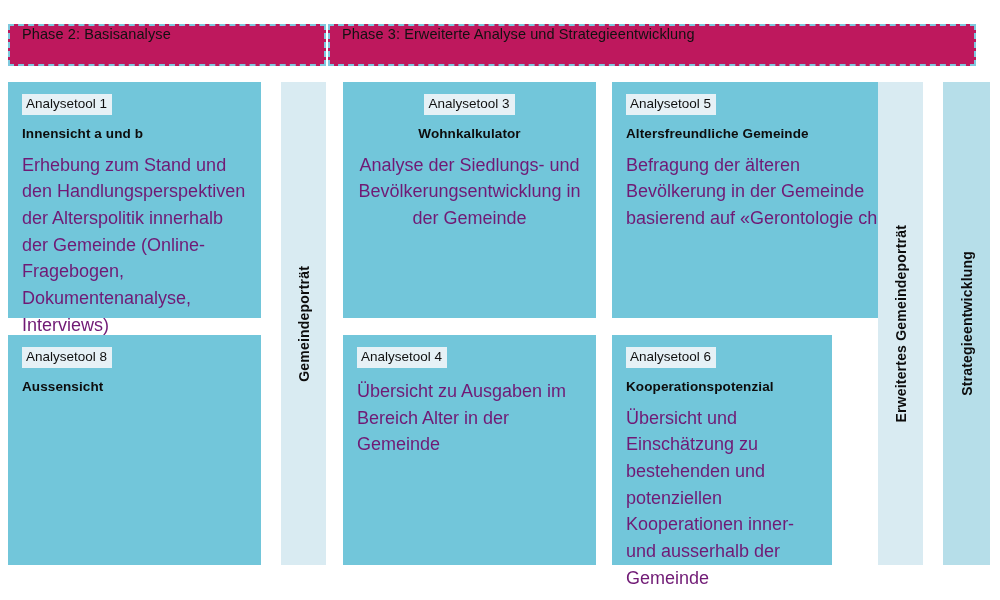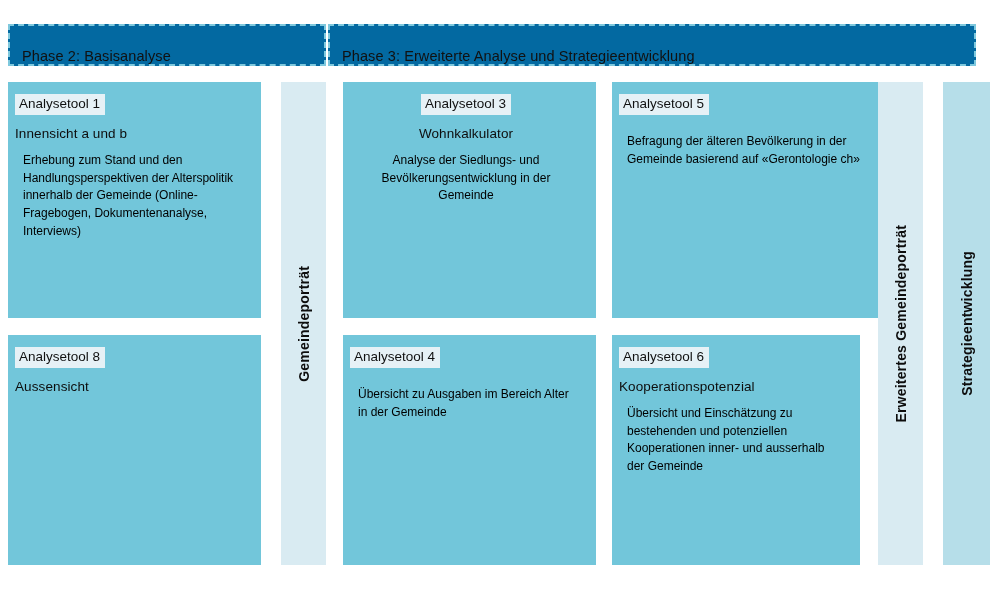--- a/index.html
+++ b/index.html
@@ -14,73 +14,73 @@
     font-family: "Liberation Sans", sans-serif;
     color: #1a1a1a;
     overflow: hidden;
   }
 
   
   .phase-header {
     position: absolute;
     box-sizing: border-box;
     border: 2px dashed #7ec8dd;
-    background: #0369a1;
+    background: #be185d;
     display: flex;
-    align-items: flex-end;
+    align-items: flex-start;
     padding-left: 12px;
   }
   .phase-header .phase-label {
     font-size: 14.5px;
     color: #111111;
     letter-spacing: 0.1px;
     white-space: nowrap;
   }
   #phase2 { left: 8px;   top: 24px; width: 318px; height: 42px; }
   #phase3 { left: 328px; top: 24px; width: 648px; height: 42px; }
 
   
   .tool-card {
     position: absolute;
     box-sizing: border-box;
     background: #72c6da;
-    padding: 12px 14px 14px 7px;
+    padding: 12px 14px 14px 14px;
   }
   .tool-badge {
     display: inline-block;
     background: #e6f1f6;
     color: #111111;
     font-size: 13.5px;
     line-height: 1.35;
     padding: 1px 5px 2px 4px;
     margin-bottom: 10px;
   }
   .tool-title {
     font-size: 13.5px;
-    font-weight: normal;
+    font-weight: bold;
     color: #0d0d0d;
     margin: 0 0 9px 0;
     line-height: 1.3;
     letter-spacing: 0.1px;
   }
   .tool-desc {
-    font-size: 12px;
+    font-size: 18px;
     line-height: 1.48;
-    color: #000000;
-    margin: 8px;
+    color: #701a75;
+    margin: 0;
     white-space: pre-line;
   }
 
   
   #tool1 { left: 8px;   top: 82px;  width: 253px; height: 236px; }
   #tool2 { left: 8px;   top: 335px; width: 253px; height: 230px; }
   #tool3 { left: 343px; top: 82px;  width: 253px; height: 236px; text-align: center; }
   #tool4 { left: 343px; top: 335px; width: 253px; height: 230px; }
   #tool5 { left: 612px; top: 82px;  width: 296px; height: 236px; }
-  #tool6 { left: 612px; top: 335px; width: 248px; height: 230px; }
+  #tool6 { left: 612px; top: 335px; width: 220px; height: 230px; }
 
   
   .vcolumn {
     position: absolute;
     display: flex;
     align-items: center;
     justify-content: center;
   }
   .vcolumn .vlabel {
     writing-mode: vertical-rl;
@@ -123,20 +123,21 @@
   <div class="tool-desc">Analyse der Siedlungs- und Bevölkerungsentwicklung in der Gemeinde</div>
 </div>
 
 <div class="tool-card" id="tool4">
   <div class="tool-badge">Analysetool 4</div>
   <div class="tool-desc">Übersicht zu Ausgaben im Bereich Alter in der Gemeinde</div>
 </div>
 
 <div class="tool-card" id="tool5">
   <div class="tool-badge">Analysetool 5</div>
+  <div class="tool-title">Altersfreundliche Gemeinde</div>
   <div class="tool-desc">Befragung der älteren Bevölkerung in der Gemeinde basierend auf «Gerontologie ch»</div>
 </div>
 
 <div class="tool-card" id="tool6">
   <div class="tool-badge">Analysetool 6</div>
   <div class="tool-title">Kooperationspotenzial</div>
   <div class="tool-desc">Übersicht und Einschätzung zu bestehenden und potenziellen Kooperationen inner- und ausserhalb der Gemeinde</div>
 </div>
 
 <div class="vcolumn" id="col-gemeindeportraet">

